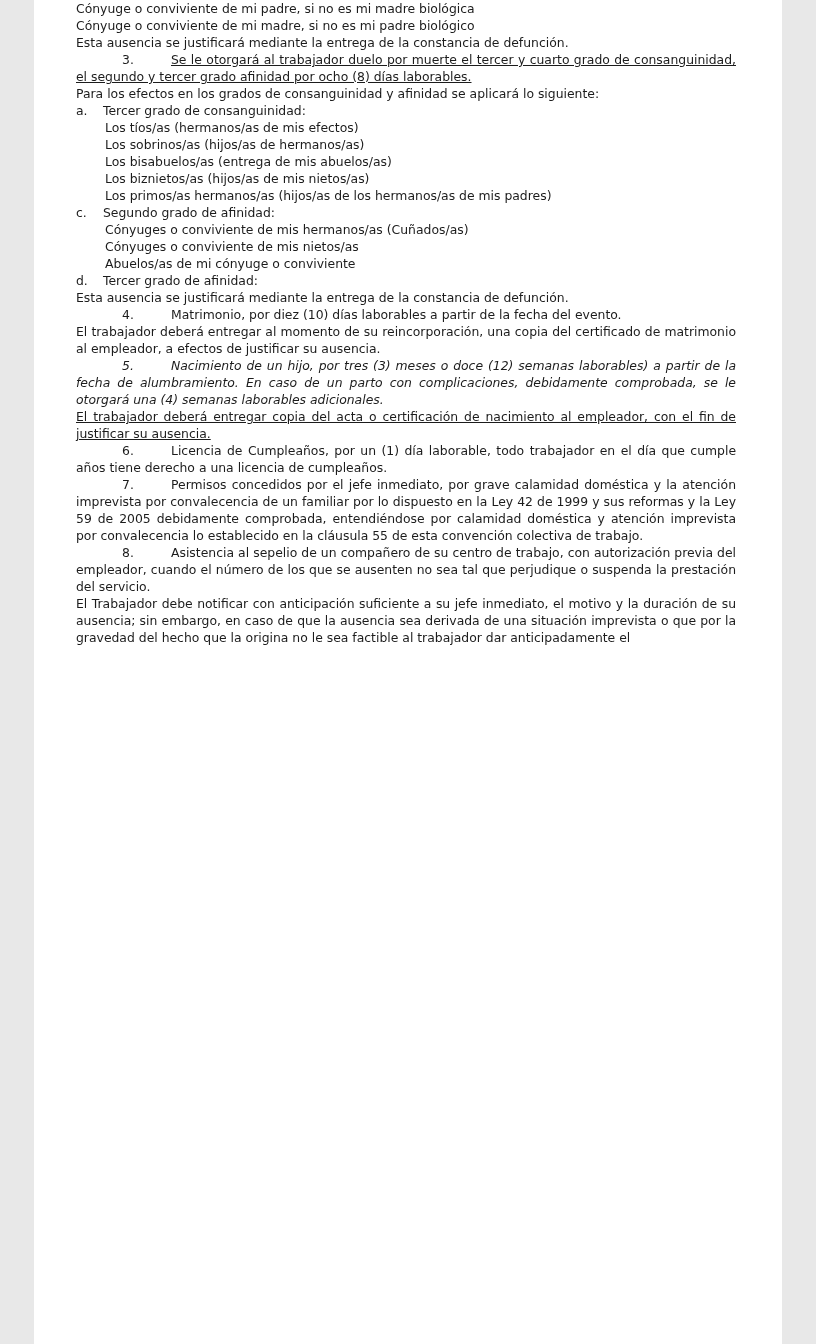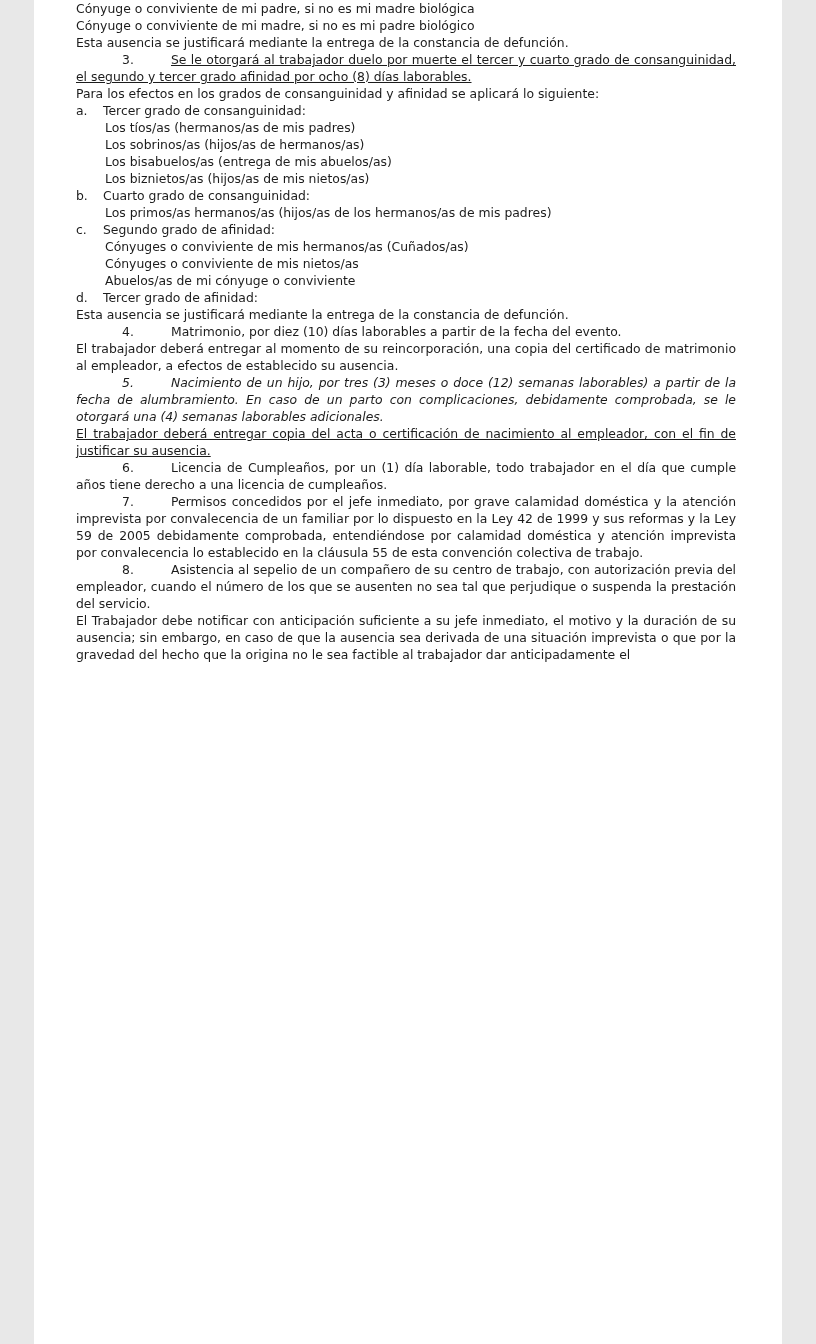--- a/index.html
+++ b/index.html
@@ -69,29 +69,28 @@
 
   <p class="note-1">Esta ausencia se justificará mediante la entrega de la constancia de defunción.</p>
 
   <p class="numbered item-3"><span class="num">3.</span><span>Se le otorgará al trabajador duelo por muerte el tercer y cuarto grado de consanguinidad, el segundo y tercer grado afinidad por ocho (8) días laborables.</span></p>
 
   <p class="effects-intro">Para los efectos en los grados de consanguinidad y afinidad se aplicará lo siguiente:</p>
 
   <div class="degree degree-a block">
     <p><span class="letter">a.</span><span>Tercer grado de consanguinidad:</span></p>
     <div class="degree-items">
-      <div>Los tíos/as (hermanos/as de mis padres)</div>
+      <div>Los tíos/as (hermanos/as de mis efectos)</div>
       <div>Los sobrinos/as (hijos/as de hermanos/as)</div>
       <div>Los bisabuelos/as (entrega de mis abuelos/as)</div>
       <div>Los biznietos/as (hijos/as de mis nietos/as)</div>
     </div>
   </div>
 
   <div class="degree degree-b block">
-    <p><span class="letter">b.</span><span>Cuarto grado de consanguinidad:</span></p>
     <div class="degree-items">
       <div>Los primos/as hermanos/as (hijos/as de los hermanos/as de mis padres)</div>
     </div>
   </div>
 
   <div class="degree degree-c block">
     <p><span class="letter">c.</span><span>Segundo grado de afinidad:</span></p>
     <div class="degree-items">
       <div>Cónyuges o conviviente de mis hermanos/as (Cuñados/as)</div>
       <div>Cónyuges o conviviente de mis nietos/as</div>
@@ -100,21 +99,21 @@
   </div>
 
   <div class="degree degree-d block">
     <p><span class="letter">d.</span><span>Tercer grado de afinidad:</span></p>
   </div>
 
   <p class="note-2">Esta ausencia se justificará mediante la entrega de la constancia de defunción.</p>
 
   <p class="numbered item-4"><span class="num">4.</span><span>Matrimonio, por diez (10) días laborables a partir de la fecha del evento.</span></p>
 
-  <p class="item-4-sub">El trabajador deberá entregar al momento de su reincorporación, una copia del certificado de matrimonio al empleador, a efectos de establecido su ausencia.</p>
+  <p class="item-4-sub">El trabajador deberá entregar al momento de su reincorporación, una copia del certificado de matrimonio al empleador, a efectos de justificar su ausencia.</p>
 
   <p class="numbered item-5"><span class="num">5.</span><span>Nacimiento de un hijo, por tres (3) meses o doce (12) semanas laborables) a partir de la fecha de alumbramiento. En caso de un parto con complicaciones, debidamente comprobada, se le otorgará una (4) semanas laborables adicionales.</span></p>
 
   <p class="item-5-note">El trabajador deberá entregar copia del acta o certificación de nacimiento al empleador, con el fin de justificar su ausencia.</p>
 
   <p class="numbered item-6"><span class="num">6.</span><span>Licencia de Cumpleaños, por un (1) día laborable, todo trabajador en el día que cumple años tiene derecho a una licencia de cumpleaños.</span></p>
 
   <p class="numbered item-7"><span class="num">7.</span><span>Permisos concedidos por el jefe inmediato, por grave calamidad doméstica y la atención imprevista por convalecencia de un familiar por lo dispuesto en la Ley 42 de 1999 y sus reformas y la Ley 59 de 2005 debidamente comprobada, entendiéndose por calamidad doméstica y atención imprevista por convalecencia lo establecido en la cláusula 55 de esta convención colectiva de trabajo.</span></p>
 
   <p class="numbered item-8"><span class="num">8.</span><span>Asistencia al sepelio de un compañero de su centro de trabajo, con autorización previa del empleador, cuando el número de los que se ausenten no sea tal que perjudique o suspenda la prestación del servicio.</span></p>

